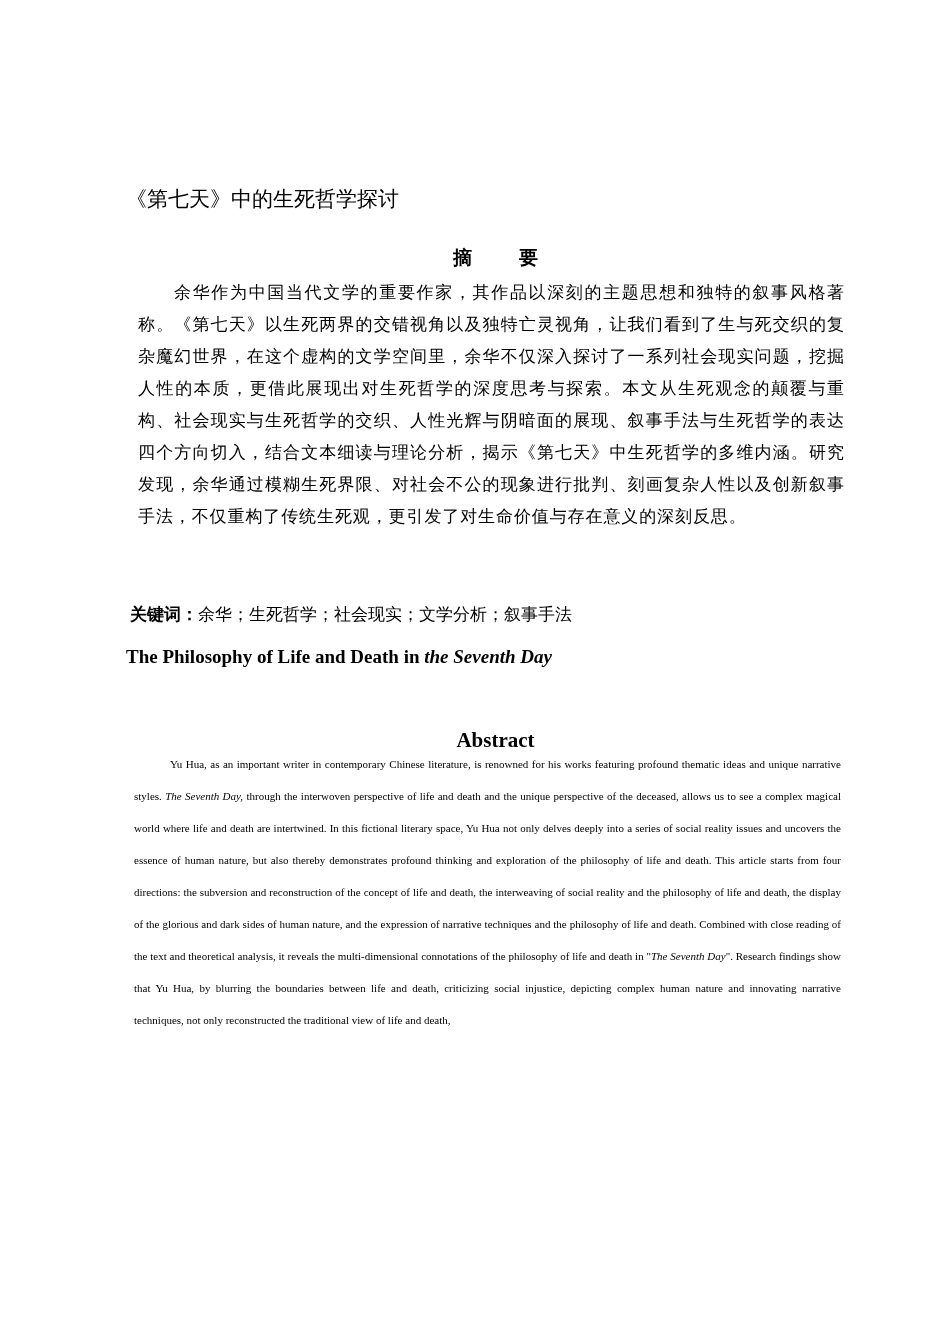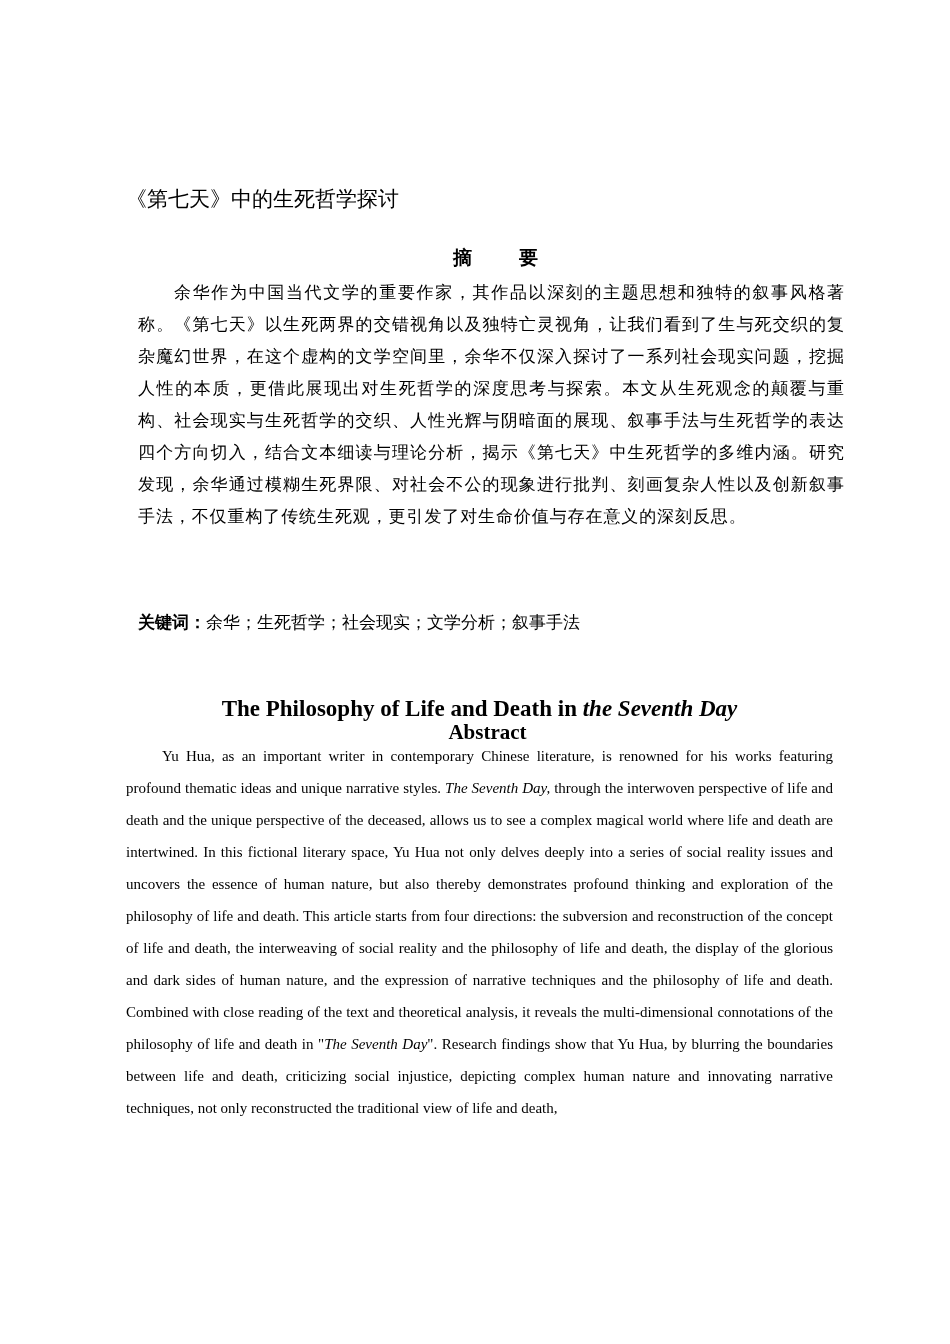--- a/index.html
+++ b/index.html
@@ -59,61 +59,61 @@
       letter-spacing: 0.9px;
     }
     .cn-keywords {
       position: absolute;
       top: 595px;
       left: 0;
       width: 707px;
       font-family: "DejaVu Serif", serif;
       font-size: 17px;
       line-height: 30px;
-      margin: 12px;
+      margin: 4px;
     }
     .cn-keywords .kw-label {
       font-family: "DejaVu Sans", sans-serif;
       font-weight: bold;
     }
     .en-title {
       position: absolute;
-      top: 693px;
+      top: 641px;
       left: 0;
       width: 707px;
-      text-align: center;
+      text-align: left;
       font-family: "Liberation Serif", serif;
-      font-size: 23px;
+      font-size: 19px;
       line-height: 32px;
       font-weight: bold;
       margin: 0;
     }
     .en-heading {
       position: absolute;
       top: 708px;
       left: 0;
       width: 707px;
       text-align: center;
       font-family: "Liberation Serif", serif;
       font-size: 21px;
       line-height: 32px;
       font-weight: bold;
-      margin: 8px;
+      margin: 16px;
     }
     .en-abstract {
       position: absolute;
       top: 740px;
       left: 0;
       width: 707px;
       font-family: "Liberation Serif", serif;
-      font-size: 15px;
+      font-size: 11px;
       line-height: 32px;
       text-align: justify;
       text-indent: 36px;
-      margin: 0;
+      margin: 8px;
     }
     em { font-style: italic; }
   </style>
 </head>
 <body>
 
 <div class="page">
 
   <h1 class="cn-title">《第七天》中的生死哲学探讨</h1>
 

